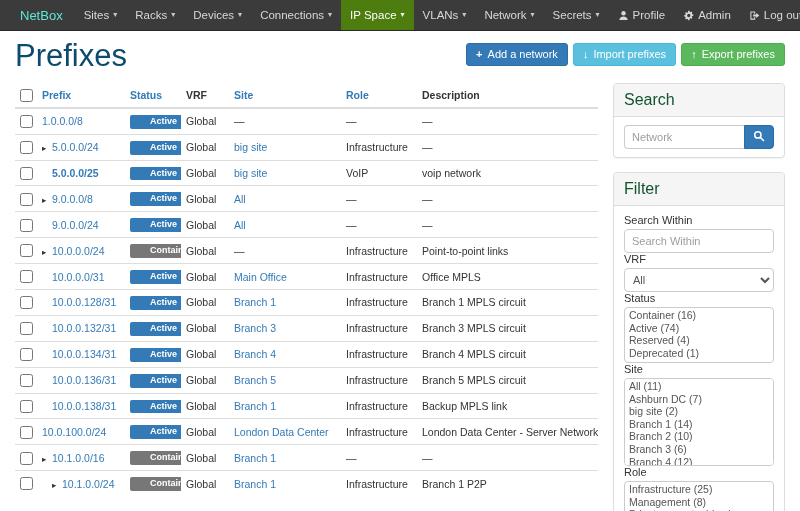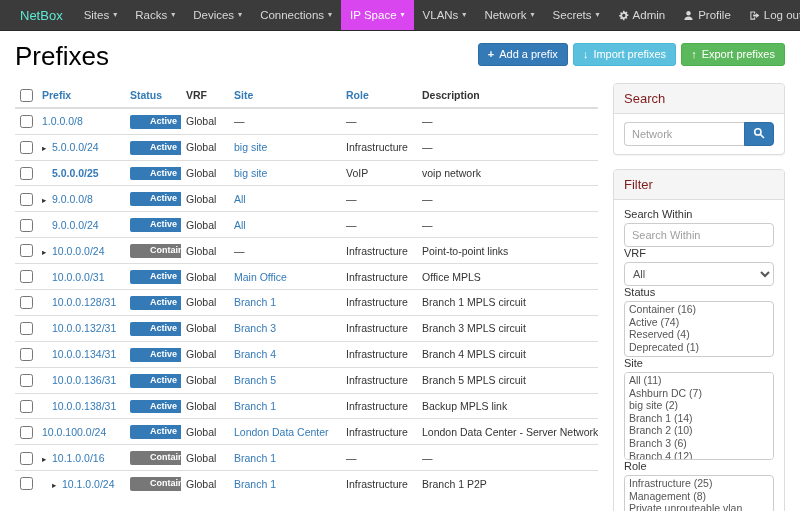--- a/index.html
+++ b/index.html
@@ -3,47 +3,47 @@
 <meta charset="utf-8">
 <style>
   html,body{margin:0;padding:0}
   body{width:800px;height:511px;overflow:hidden;background:#fff;color:#333;
        font-family:"Liberation Sans",sans-serif;font-size:12px}
   
   .navbar{height:30px;background:#3b3b3b;display:flex;align-items:stretch;padding:0 8px;border-bottom:1px solid #2a2a2a}
   .brand{display:flex;align-items:center;padding:0 12px;color:#5eead4;font-size:13px;text-decoration:none}
   .nav-left{display:flex}
   .nav-item{display:flex;align-items:center;gap:4px;padding:0 9px;color:#d8d8d8;font-size:11.5px;cursor:pointer;white-space:nowrap}
-  .nav-item.active{background:#d946ef;color:#fff}
+  .nav-item.active{background:#4d7c0f;color:#fff}
   .caret{font-size:8px;line-height:1;opacity:.9}
   .nav-right{margin-left:auto;display:flex}
   .nav-ic{display:flex;align-items:center}
   
   .content{position:relative;padding:4px 15px 0}
-  .page-title{font-size:26px;font-weight:500;color:#000000;margin:6px 0 12px;line-height:30px}
+  .page-title{font-size:31px;font-weight:500;color:#0c4a6e;margin:6px 0 12px;line-height:30px}
   .actions{position:absolute;top:12px;right:15px;display:flex;gap:5px}
   .btn{display:flex;align-items:center;gap:5px;border:1px solid transparent;border-radius:3px;color:#fff;
        font-size:11px;padding:4px 9px;cursor:pointer;font-family:inherit;line-height:1.2}
   .btn-ic{font-weight:bold;font-size:11px;line-height:1}
   .layout{display:flex;gap:15px;align-items:flex-start}
   .main{flex:1;min-width:0}
   .sidebar{width:172px;flex:none}
   
   .tbl{width:100%;border-collapse:collapse;font-size:10.5px;table-layout:fixed}
   .tbl th{text-align:left;font-weight:bold;padding:5px 5px;border-bottom:2px solid #ddd;white-space:nowrap;font-size:10.5px}
   .tbl td{padding:5px 5px;border-top:1px solid #ddd;white-space:nowrap;overflow:hidden}
   a{color:#337ab7;text-decoration:none}
   .th-link{color:#337ab7}
   .c-cb{width:22px}.c-prefix{width:88px}.c-status{width:56px}.c-vrf{width:48px}.c-site{width:112px}.c-role{width:76px}
   .cb-col input{margin:0;vertical-align:middle}
   .arrow{display:inline-block;width:10px;color:#333;font-size:8.5px;cursor:pointer}
   .label{display:inline-block;color:#fff;font-size:9px;font-weight:bold;padding:2px 20px;border-radius:2px;line-height:1.1}
   
   .panel{border:1px solid #ddd;border-radius:4px;margin-bottom:14px;box-shadow:0 1px 1px rgba(0,0,0,.05);background:#fff}
-  .panel-heading{background:#f5f5f5;border-bottom:1px solid #ddd;border-radius:3px 3px 0 0;padding:7px 10px;font-size:13px;color:#7f1d1d}
+  .panel-heading{background:#f5f5f5;border-bottom:1px solid #ddd;border-radius:3px 3px 0 0;padding:7px 10px;font-size:16px;color:#14532d}
   .panel-body{padding:8px 10px}
   .input-group{display:flex}
   .form-input{width:100%;height:24px;border:1px solid #ccc;border-radius:4px;padding:2px 7px;font-size:11px;color:#555;
               font-family:inherit;background:#fff;box-sizing:border-box}
   .form-input::placeholder{color:#9e9e9e}
   .input-group .form-input{border-radius:4px 0 0 4px;border-right:none;flex:1;min-width:0}
   .search-btn{width:30px;height:24px;background:#337ab7;border:1px solid #2e6da4;border-radius:0 4px 4px 0;color:#fff;
               display:flex;align-items:center;justify-content:center;cursor:pointer;flex:none}
   .field{margin-bottom:0}
   .flabel{display:block;font-size:11px;margin-bottom:3px;color:#333}
@@ -89,51 +89,51 @@
       </div>
       <div class="nav-item">
         <span>Secrets</span>
         <span class="caret">▾</span>
       </div>
     </div>
   <div class="nav-right">
       <div class="nav-item">
         <span class="nav-ic">
           <svg width="11" height="11" viewBox="0 0 16 16" fill="currentColor">
-            <path fill-rule="evenodd" d="M9.4 1l.3 1.7c.4.1.8.3 1.1.5l1.5-.9 1.4 1.4-.9 1.5c.2.3.4.7.5 1.1l1.7.3v2l-1.7.3c-.1.4-.3.8-.5 1.1l.9 1.5-1.4 1.4-1.5-.9c-.3.2-.7.4-1.1.5L9.4 15h-2l-.3-1.7a5 5 0 0 1-1.1-.5l-1.5.9-1.4-1.4.9-1.5a5 5 0 0 1-.5-1.1L1.8 9.4v-2l1.7-.3c.1-.4.3-.8.5-1.1l-.9-1.5 1.4-1.4 1.5.9c.3-.2.7-.4 1.1-.5L7.4 1h2zM8.4 5.6a2.4 2.4 0 1 0 0 4.8 2.4 2.4 0 0 0 0-4.8z"></path>
-          </svg>
-        </span>
-        <span>Admin</span>
-      </div>
-      <div class="nav-item">
-        <span class="nav-ic">
-          <svg width="11" height="11" viewBox="0 0 16 16" fill="currentColor">
             <circle cx="8" cy="4.8" r="3.2"></circle>
             <path d="M2 14.5c0-3 2.7-5 6-5s6 2 6 5z"></path>
           </svg>
         </span>
         <span>Profile</span>
+      </div>
+      <div class="nav-item">
+        <span class="nav-ic">
+          <svg width="11" height="11" viewBox="0 0 16 16" fill="currentColor">
+            <path fill-rule="evenodd" d="M9.4 1l.3 1.7c.4.1.8.3 1.1.5l1.5-.9 1.4 1.4-.9 1.5c.2.3.4.7.5 1.1l1.7.3v2l-1.7.3c-.1.4-.3.8-.5 1.1l.9 1.5-1.4 1.4-1.5-.9c-.3.2-.7.4-1.1.5L9.4 15h-2l-.3-1.7a5 5 0 0 1-1.1-.5l-1.5.9-1.4-1.4.9-1.5a5 5 0 0 1-.5-1.1L1.8 9.4v-2l1.7-.3c.1-.4.3-.8.5-1.1l-.9-1.5 1.4-1.4 1.5.9c.3-.2.7-.4 1.1-.5L7.4 1h2zM8.4 5.6a2.4 2.4 0 1 0 0 4.8 2.4 2.4 0 0 0 0-4.8z"></path>
+          </svg>
+        </span>
+        <span>Admin</span>
       </div>
       <div class="nav-item">
         <span class="nav-ic">
           <svg width="11" height="11" viewBox="0 0 16 16" fill="currentColor">
             <path d="M2 2h7v3.5H7.5v-2h-4v9h4v-2H9V14H2z"></path>
             <path d="M10.5 4.5L15 8l-4.5 3.5V9.5H6v-3h4.5z"></path>
           </svg>
         </span>
         <span>Log out</span>
       </div>
     </div>
 </nav>
 
 <div class="content">
   <div class="actions">
       <button class="btn" style="background: rgb(51, 122, 183); border-color: rgb(46, 109, 164);">
         <span class="btn-ic">+</span>
-        <span>Add a prefix</span>
+        <span>Add a network</span>
       </button>
       <button class="btn" style="background: rgb(91, 192, 222); border-color: rgb(70, 184, 218);">
         <span class="btn-ic">↓</span>
         <span>Import prefixes</span>
       </button>
       <button class="btn" style="background: rgb(92, 184, 92); border-color: rgb(76, 174, 76);">
         <span class="btn-ic">↑</span>
         <span>Export prefixes</span>
       </button>
     </div>

